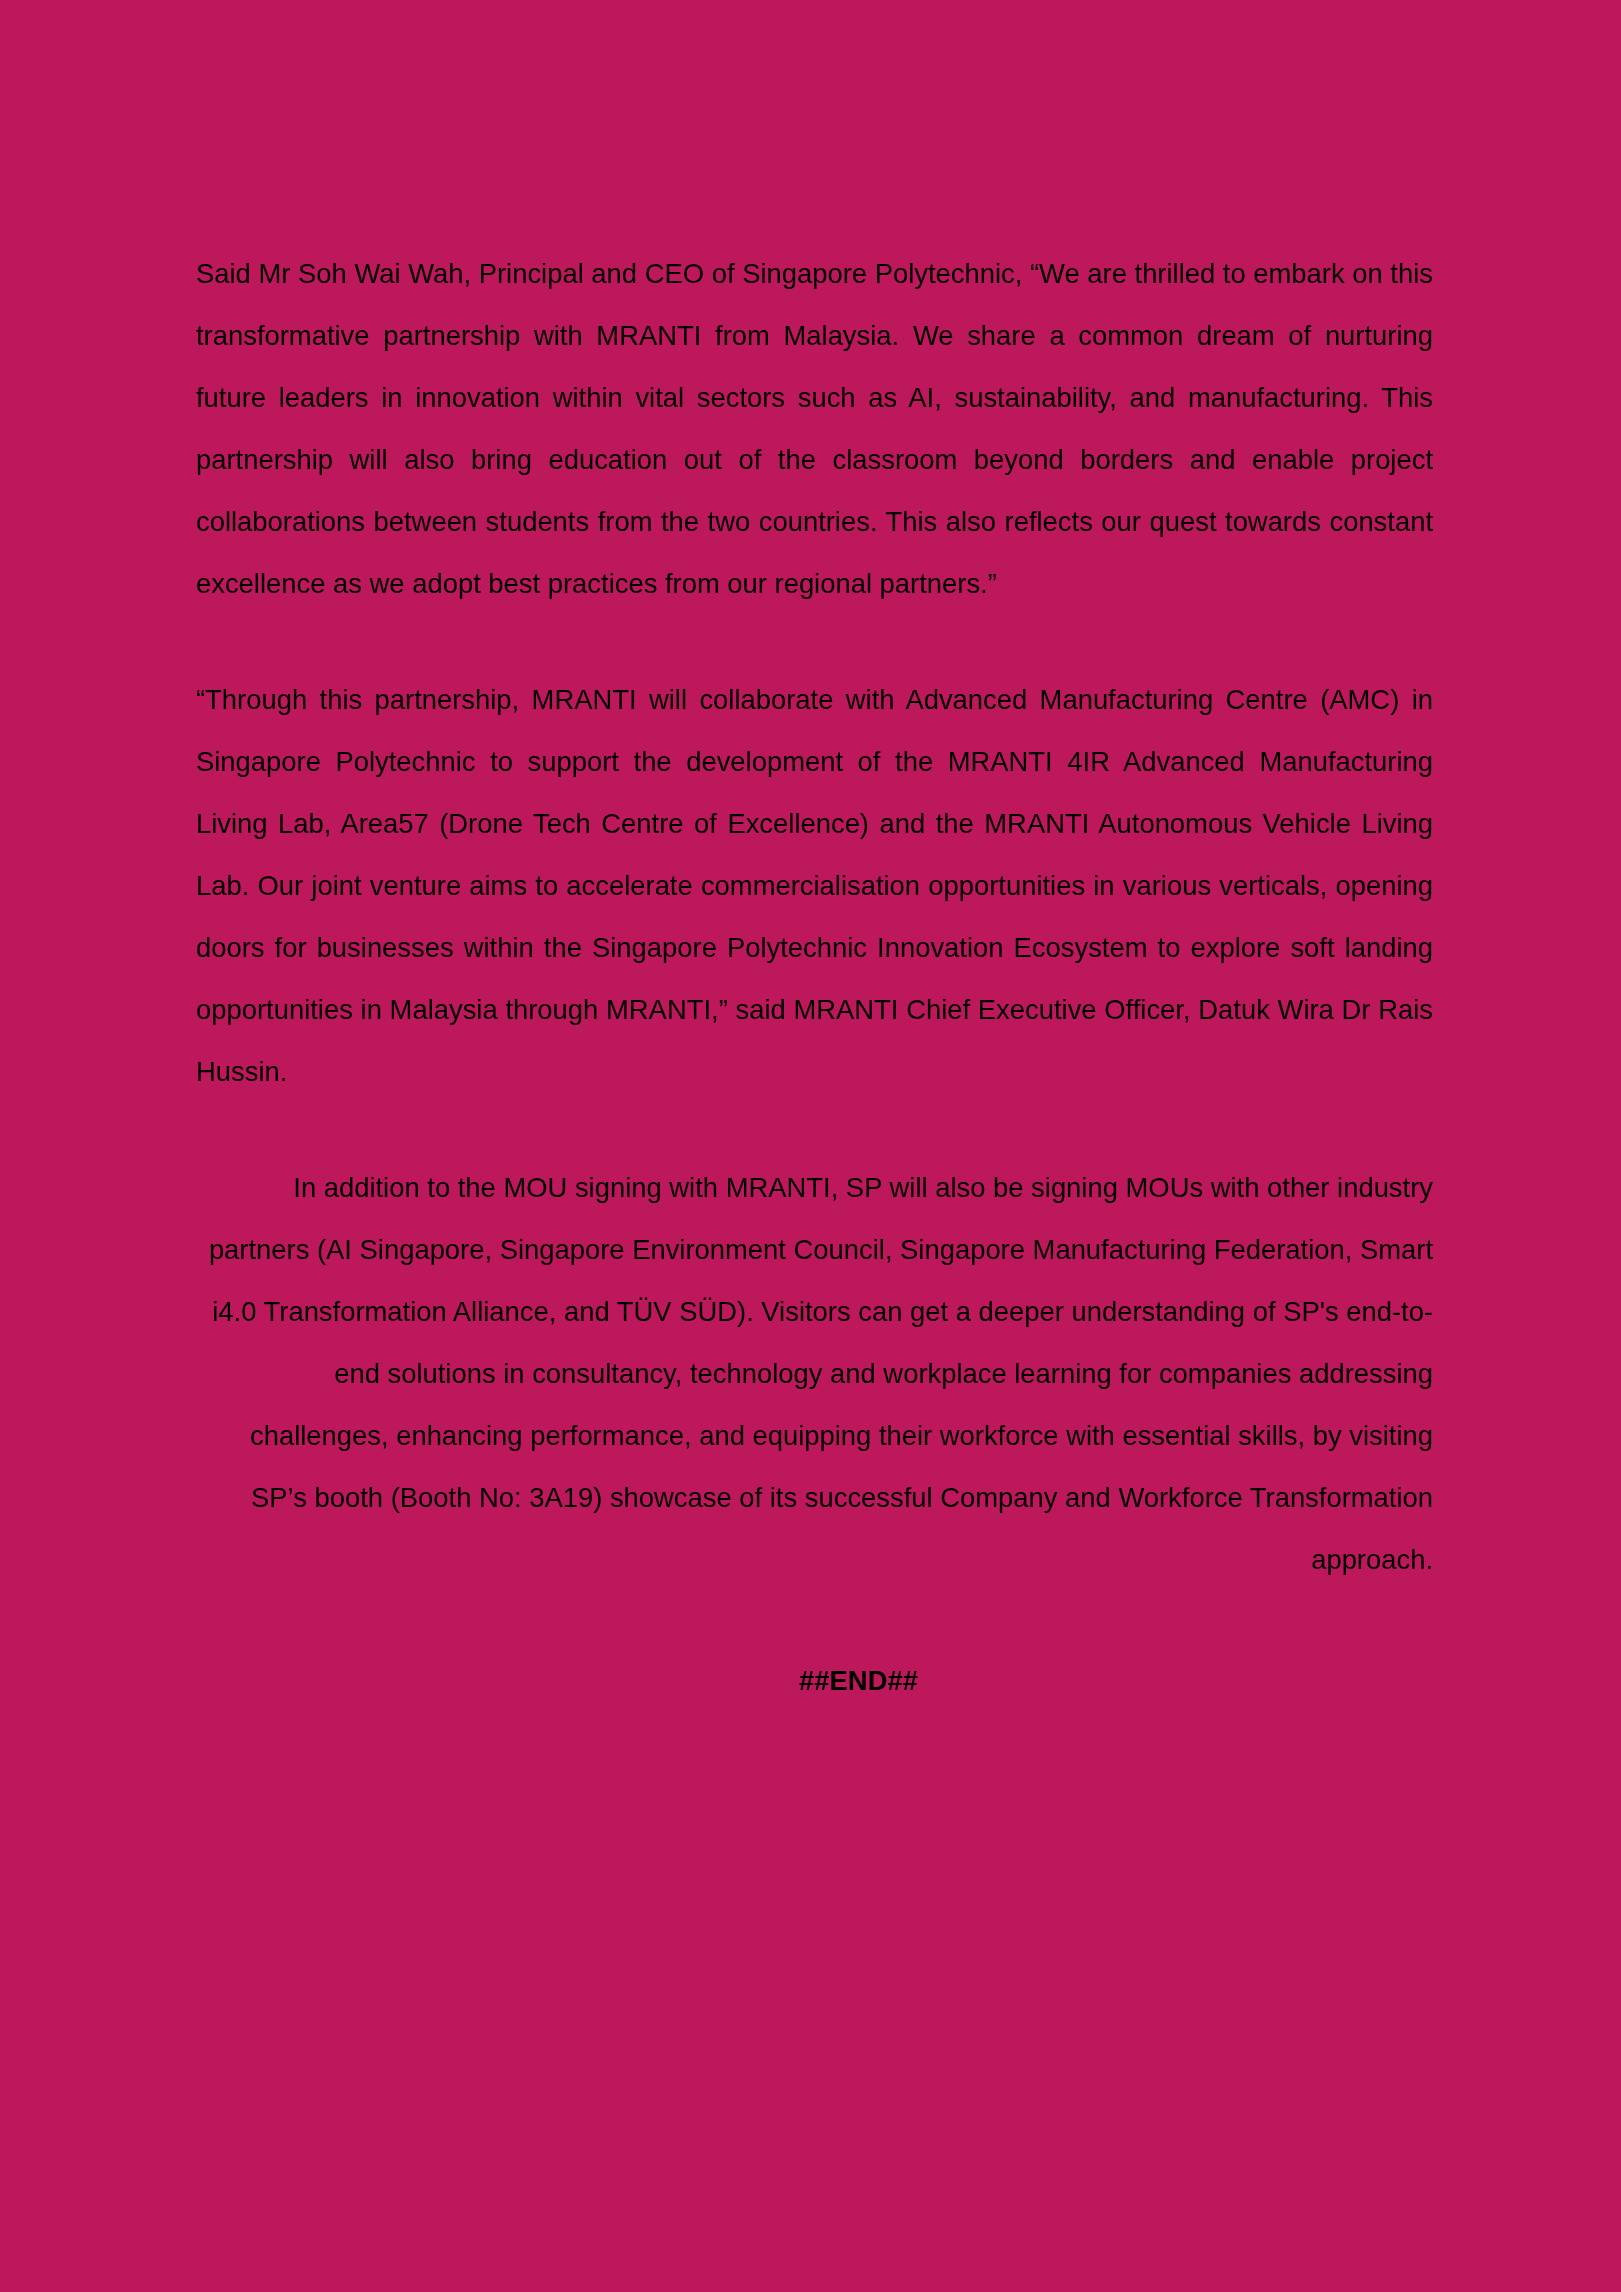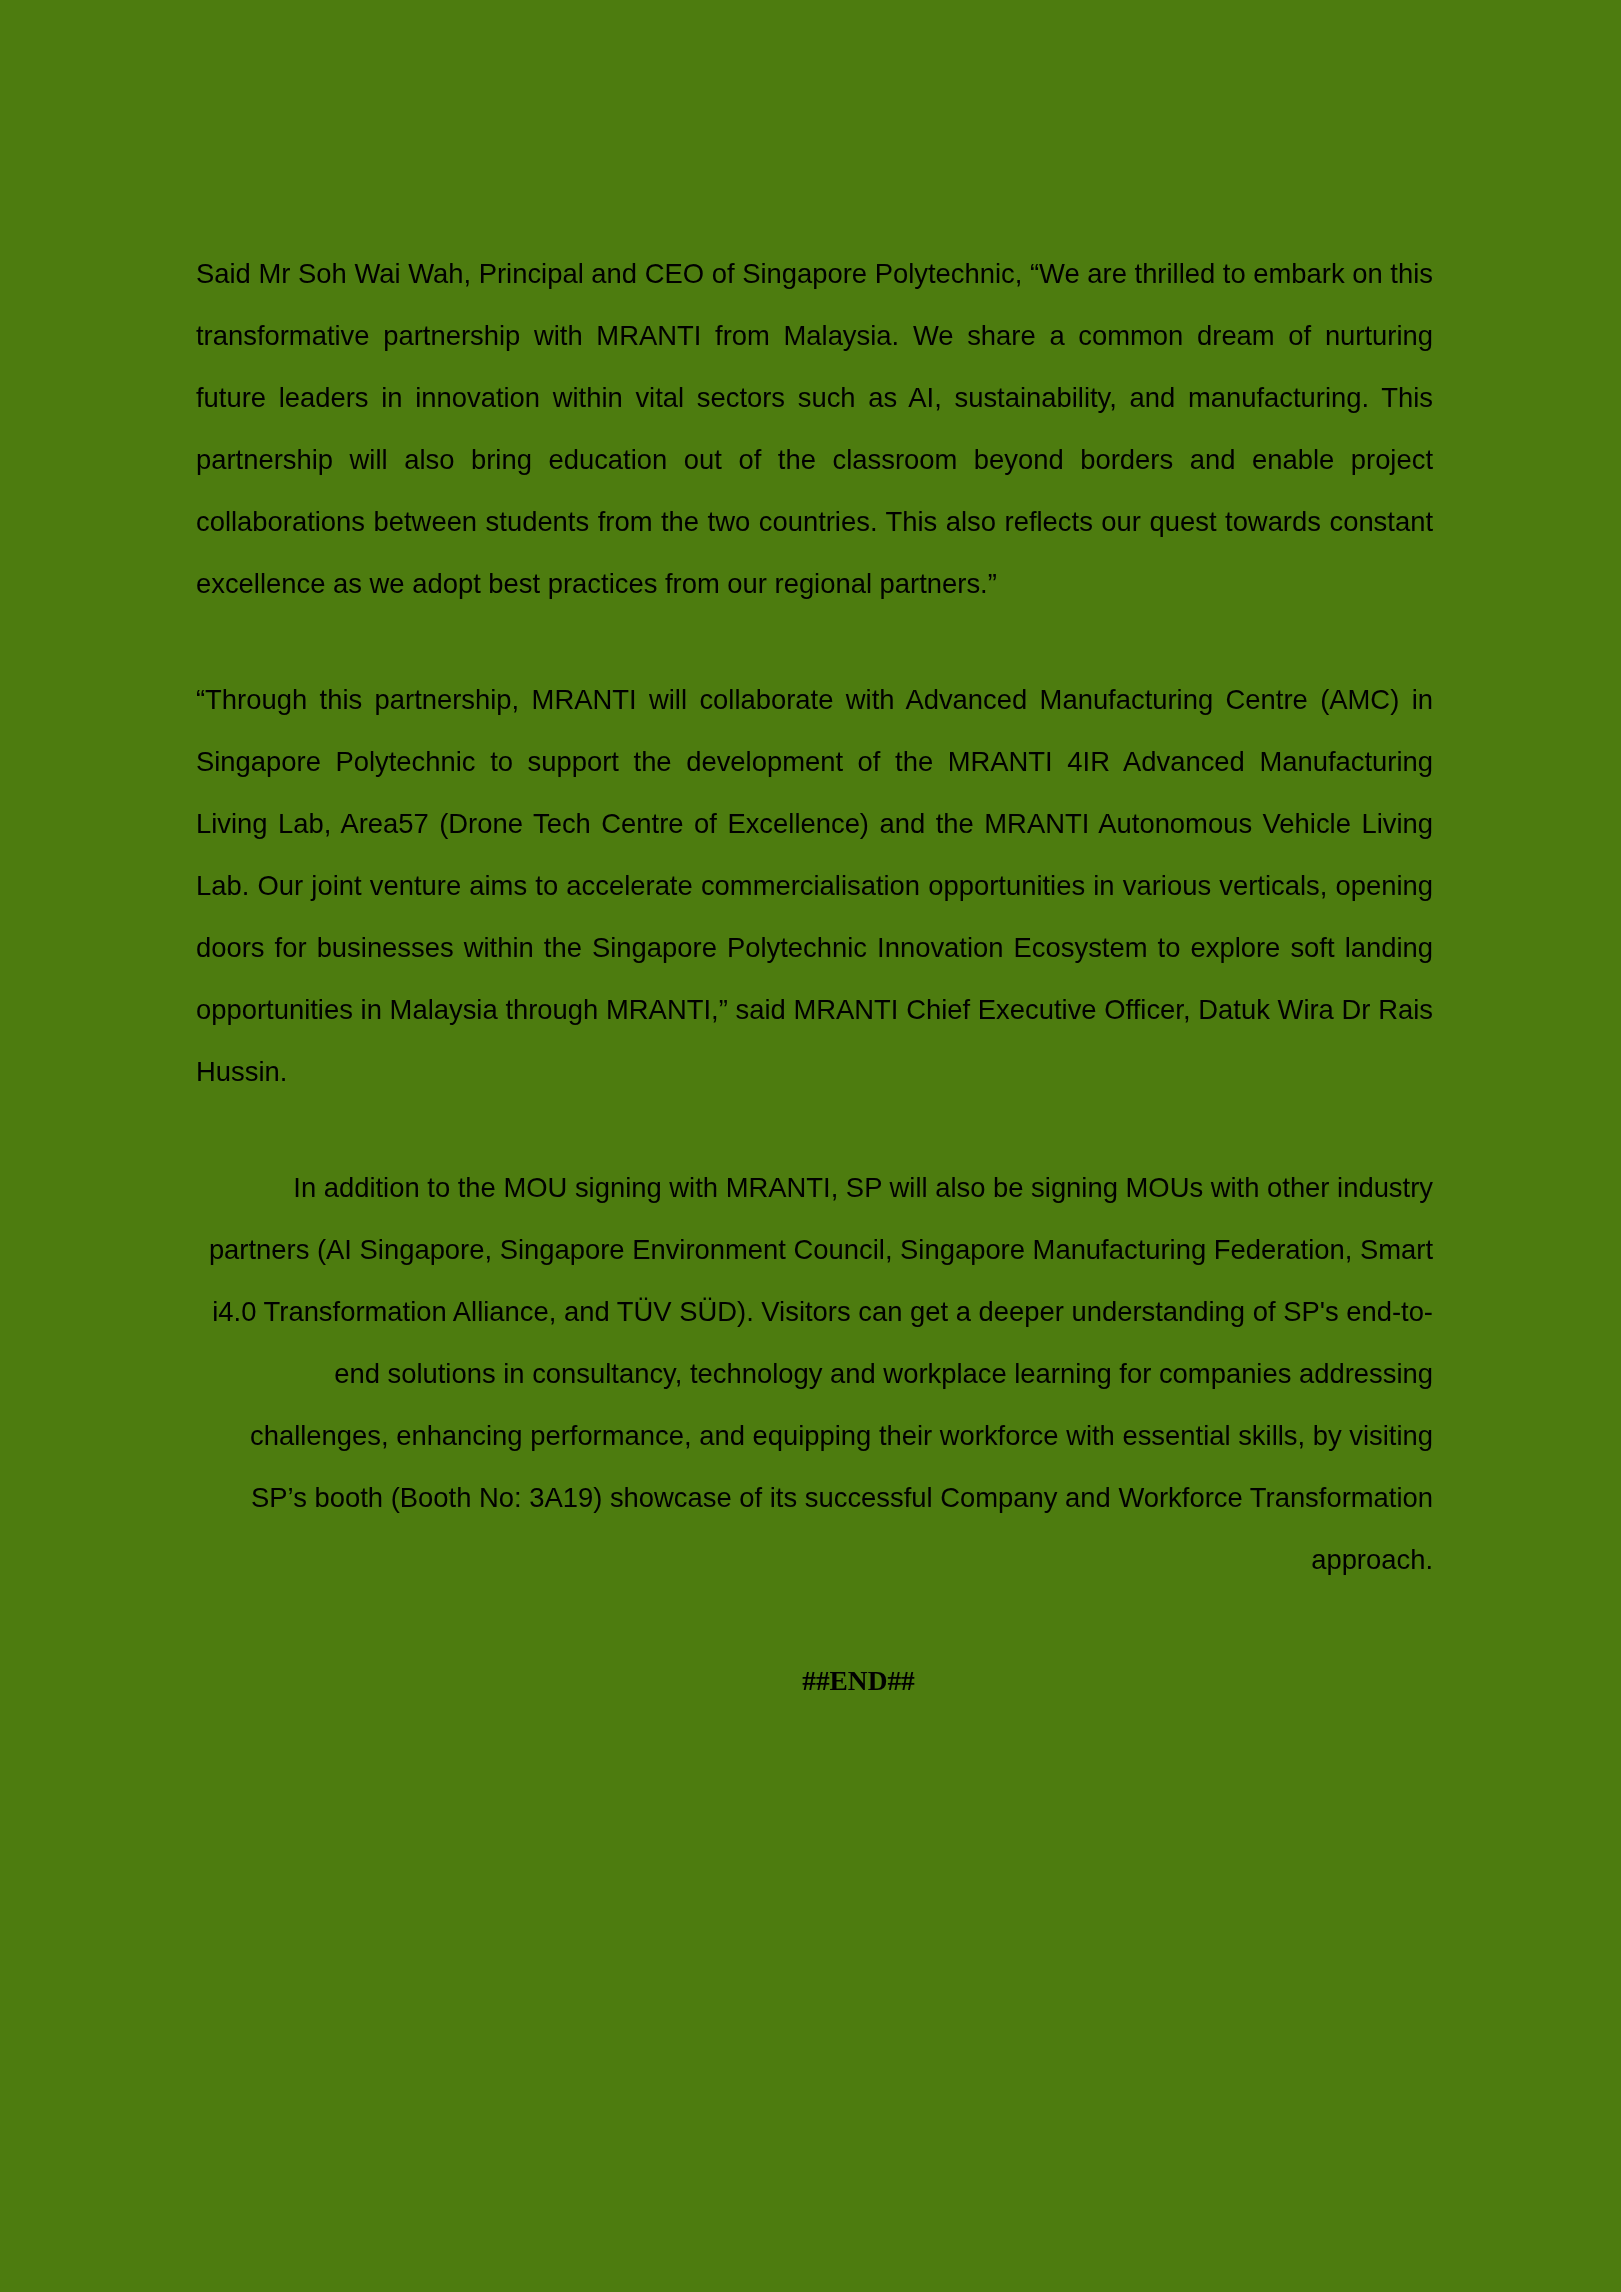--- a/index.html
+++ b/index.html
@@ -4,21 +4,21 @@
 <style>
   html, body {
     margin: 0;
     padding: 0;
     background: #ffffff;
   }
   .page {
     position: relative;
     width: 1621px;
     height: 2293px;
-    background: #4d7c0f;
+    background: #be185d;
     overflow: hidden;
     font-family: "Liberation Sans", "DejaVu Sans", sans-serif;
     color: #000000;
   }
   .content {
     position: absolute;
     top: 243px;
     left: 196px;
     width: 1237px;
   }
@@ -36,21 +36,20 @@
     text-align: right;
   }
   .end-marker {
     font-size: 27.4px;
     line-height: 62px;
     font-weight: bold;
     text-align: center;
     margin-top: 59px;
     
     padding-left: 88px;
-    font-family: Liberation Serif, serif;
   }
 </style>
 </head>
 <body>
 
 <div class="page">
   <div class="content">
     <p class="para justify">Said Mr Soh Wai Wah, Principal and CEO of Singapore Polytechnic, “We are thrilled to embark on this transformative partnership with MRANTI from Malaysia. We share a common dream of nurturing future leaders in innovation within vital sectors such as AI, sustainability, and manufacturing. This partnership will also bring education out of the classroom beyond borders and enable project collaborations between students from the two countries. This also reflects our quest towards constant excellence as we adopt best practices from our regional partners.”</p>
     <p class="para justify">“Through this partnership, MRANTI will collaborate with Advanced Manufacturing Centre (AMC) in Singapore Polytechnic to support the development of the MRANTI 4IR Advanced Manufacturing Living Lab, Area57 (Drone Tech Centre of Excellence) and the MRANTI Autonomous Vehicle Living Lab. Our joint venture aims to accelerate commercialisation opportunities in various verticals, opening doors for businesses within the Singapore Polytechnic Innovation Ecosystem to explore soft landing opportunities in Malaysia through MRANTI,” said MRANTI Chief Executive Officer, Datuk Wira Dr Rais Hussin.</p>
     <p class="para left">In addition to the MOU signing with MRANTI, SP will also be signing MOUs with other industry partners (AI Singapore, Singapore Environment Council, Singapore Manufacturing Federation, Smart i4.0 Transformation Alliance, and TÜV SÜD). Visitors can get a deeper understanding of SP's end-to-end solutions in consultancy, technology and workplace learning for companies addressing challenges, enhancing performance, and equipping their workforce with essential skills, by visiting SP’s booth (Booth No: 3A19) showcase of its successful Company and Workforce Transformation approach.</p>

